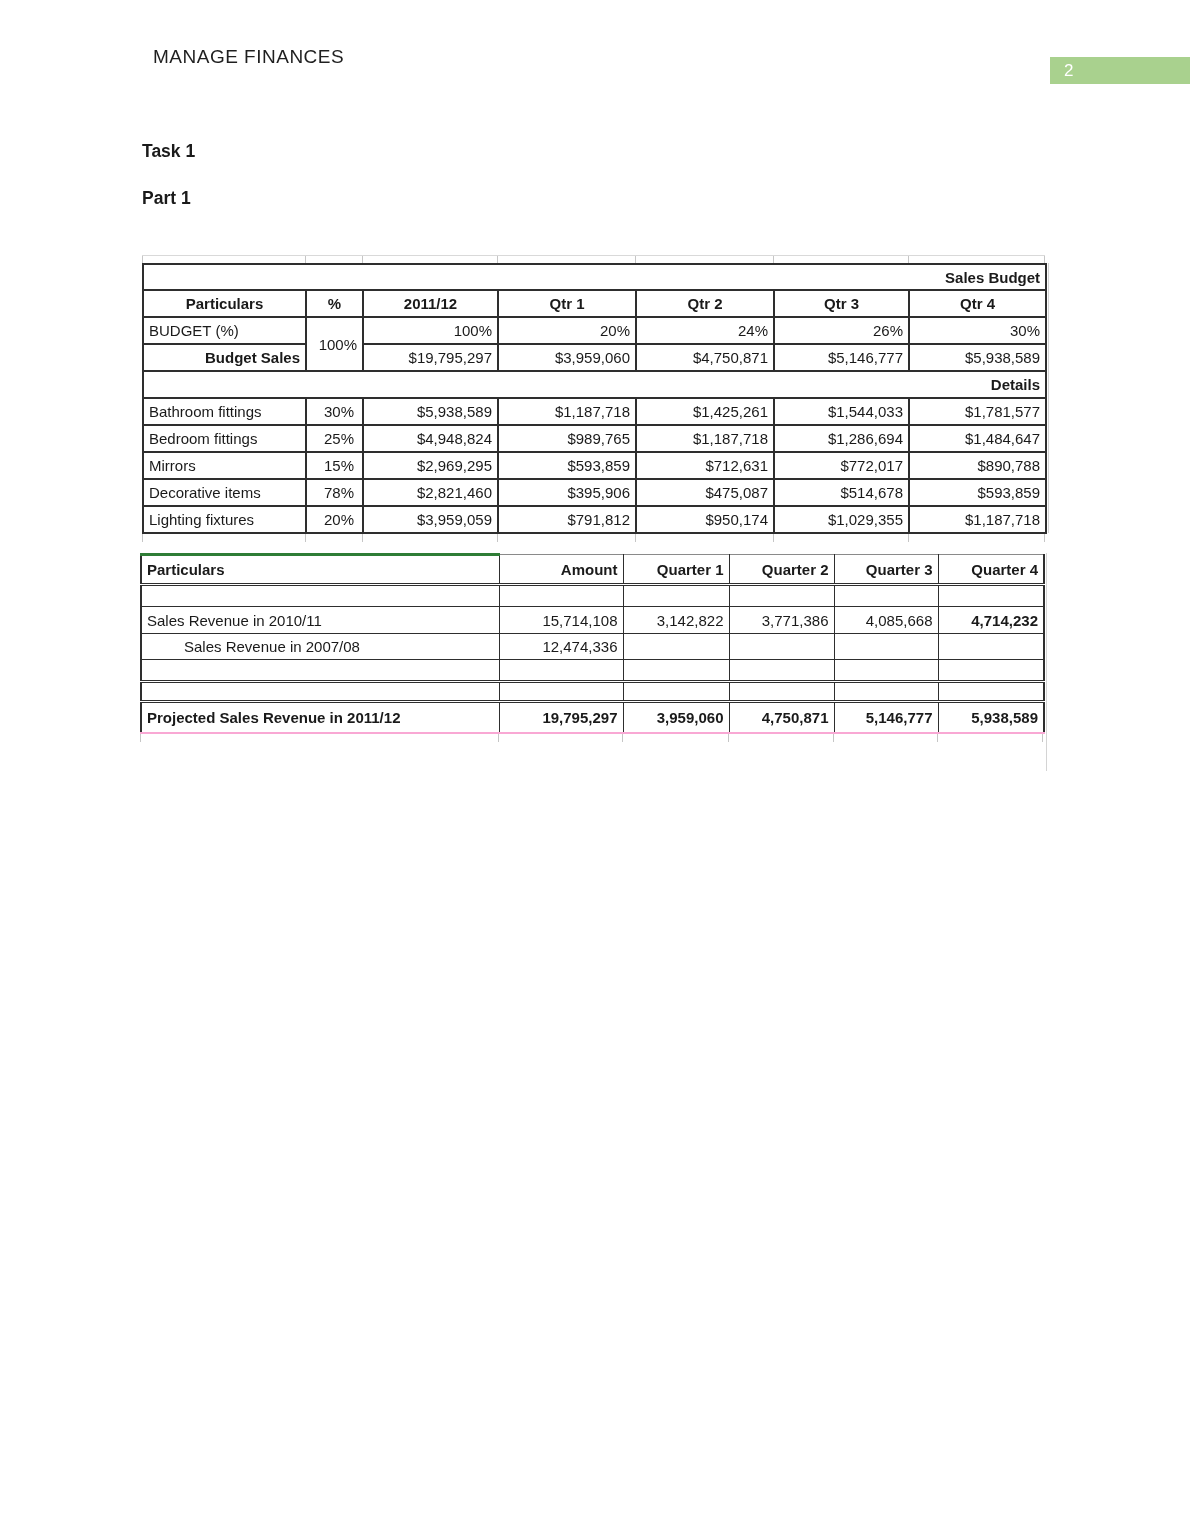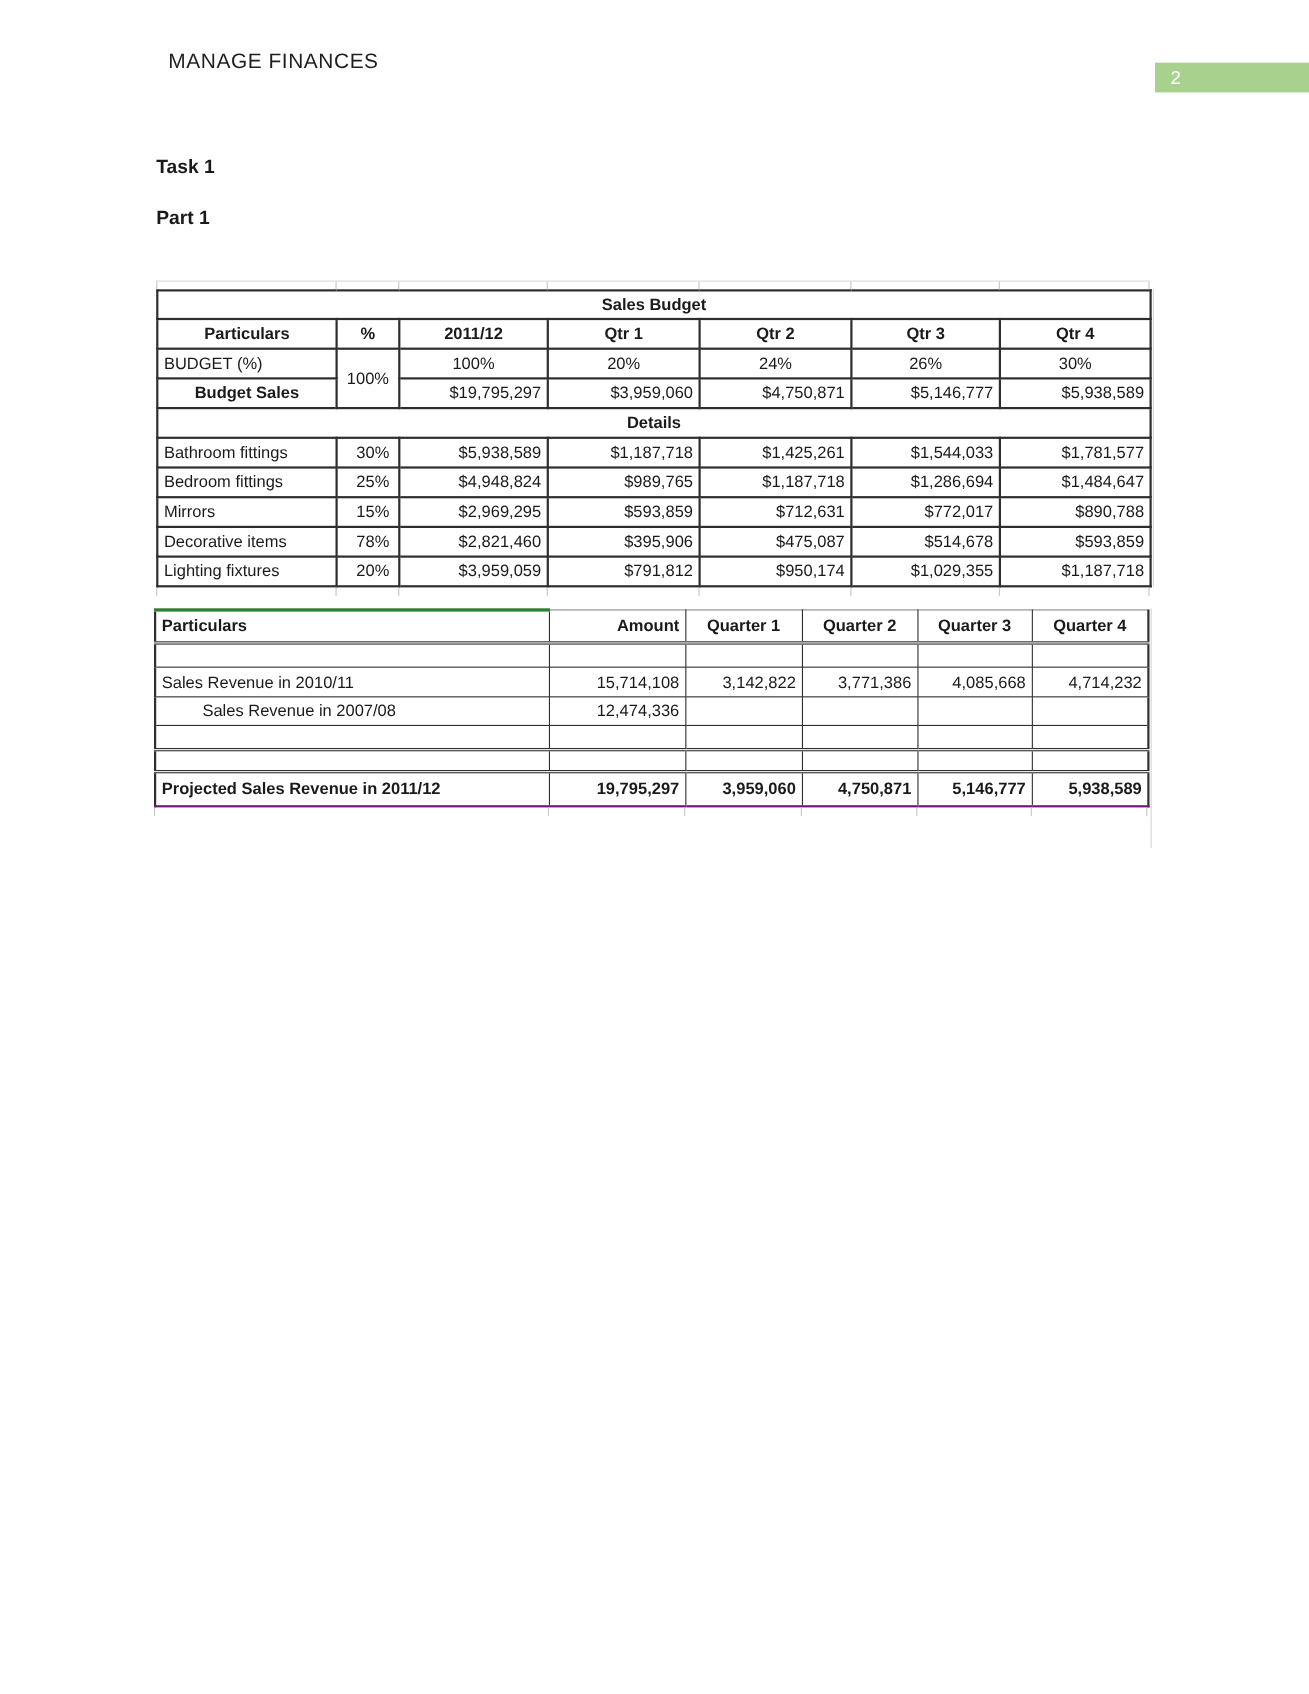--- a/index.html
+++ b/index.html
@@ -39,38 +39,38 @@
   .side-gridline { position: absolute; width: 1px; background: #d4d4d4; }
 
   table { border-collapse: collapse; table-layout: fixed; width: 903px; }
   td { overflow: hidden; white-space: nowrap; vertical-align: middle; font-size: 15px; padding: 0 5px; }
 
   
   .t1 td { border: 2px solid #2e2e2e; height: 27px; }
   .t1 .title-row td { height: 26px; }
   .t1 .hdr td { font-weight: bold; text-align: center; }
   .b { font-weight: bold; }
-  .c { text-align: center; }
+  .c { text-align: right; }
   .r { text-align: right; margin-top: 24px; }
   .l { text-align: left; margin-left: 32px; }
   .pr8 { padding-right: 8px; }
 
   
   .t2 td { border: 1px solid #2e2e2e; height: 27px; }
   .t2 td:first-child { border-left-width: 2px; }
-  .t2 td:last-child { border-right-width: 2px; }
+  .t2 td:last-child { border-right-width: 2px; font-weight: bold; }
   .t2 .hdr td { font-weight: bold; border-top: 1px solid #8a8a8a; height: 30px; }
   .t2 .hdr td:first-child { border-top: 3px solid #2f7d36; }
   .t2 .hdr td { border-bottom: 3px double #2e2e2e; }
   .t2 .empty-row td { height: 22px; }
   .t2 .empty-row.short td { height: 20px; }
   .t2 .row-2007 td { height: 26px; padding-left: 42px; }
   .t2 .pre-growth td { border-bottom: 3px double #2e2e2e; }
   .t2 .growth td { border-bottom: 3px double #2e2e2e; height: 29px; }
-  .t2 .projected td { border-top: 3px double #2e2e2e; border-bottom: 2px solid #701a75; height: 31px; }
+  .t2 .projected td { border-top: 3px double #2e2e2e; border-bottom: 2px solid #f9a8d4; height: 31px; }
 </style>
 </head>
 <body>
 
 <div class="doc-title">MANAGE FINANCES</div>
 
 <div class="page-badge">
   <span>2</span>
 </div>
 

